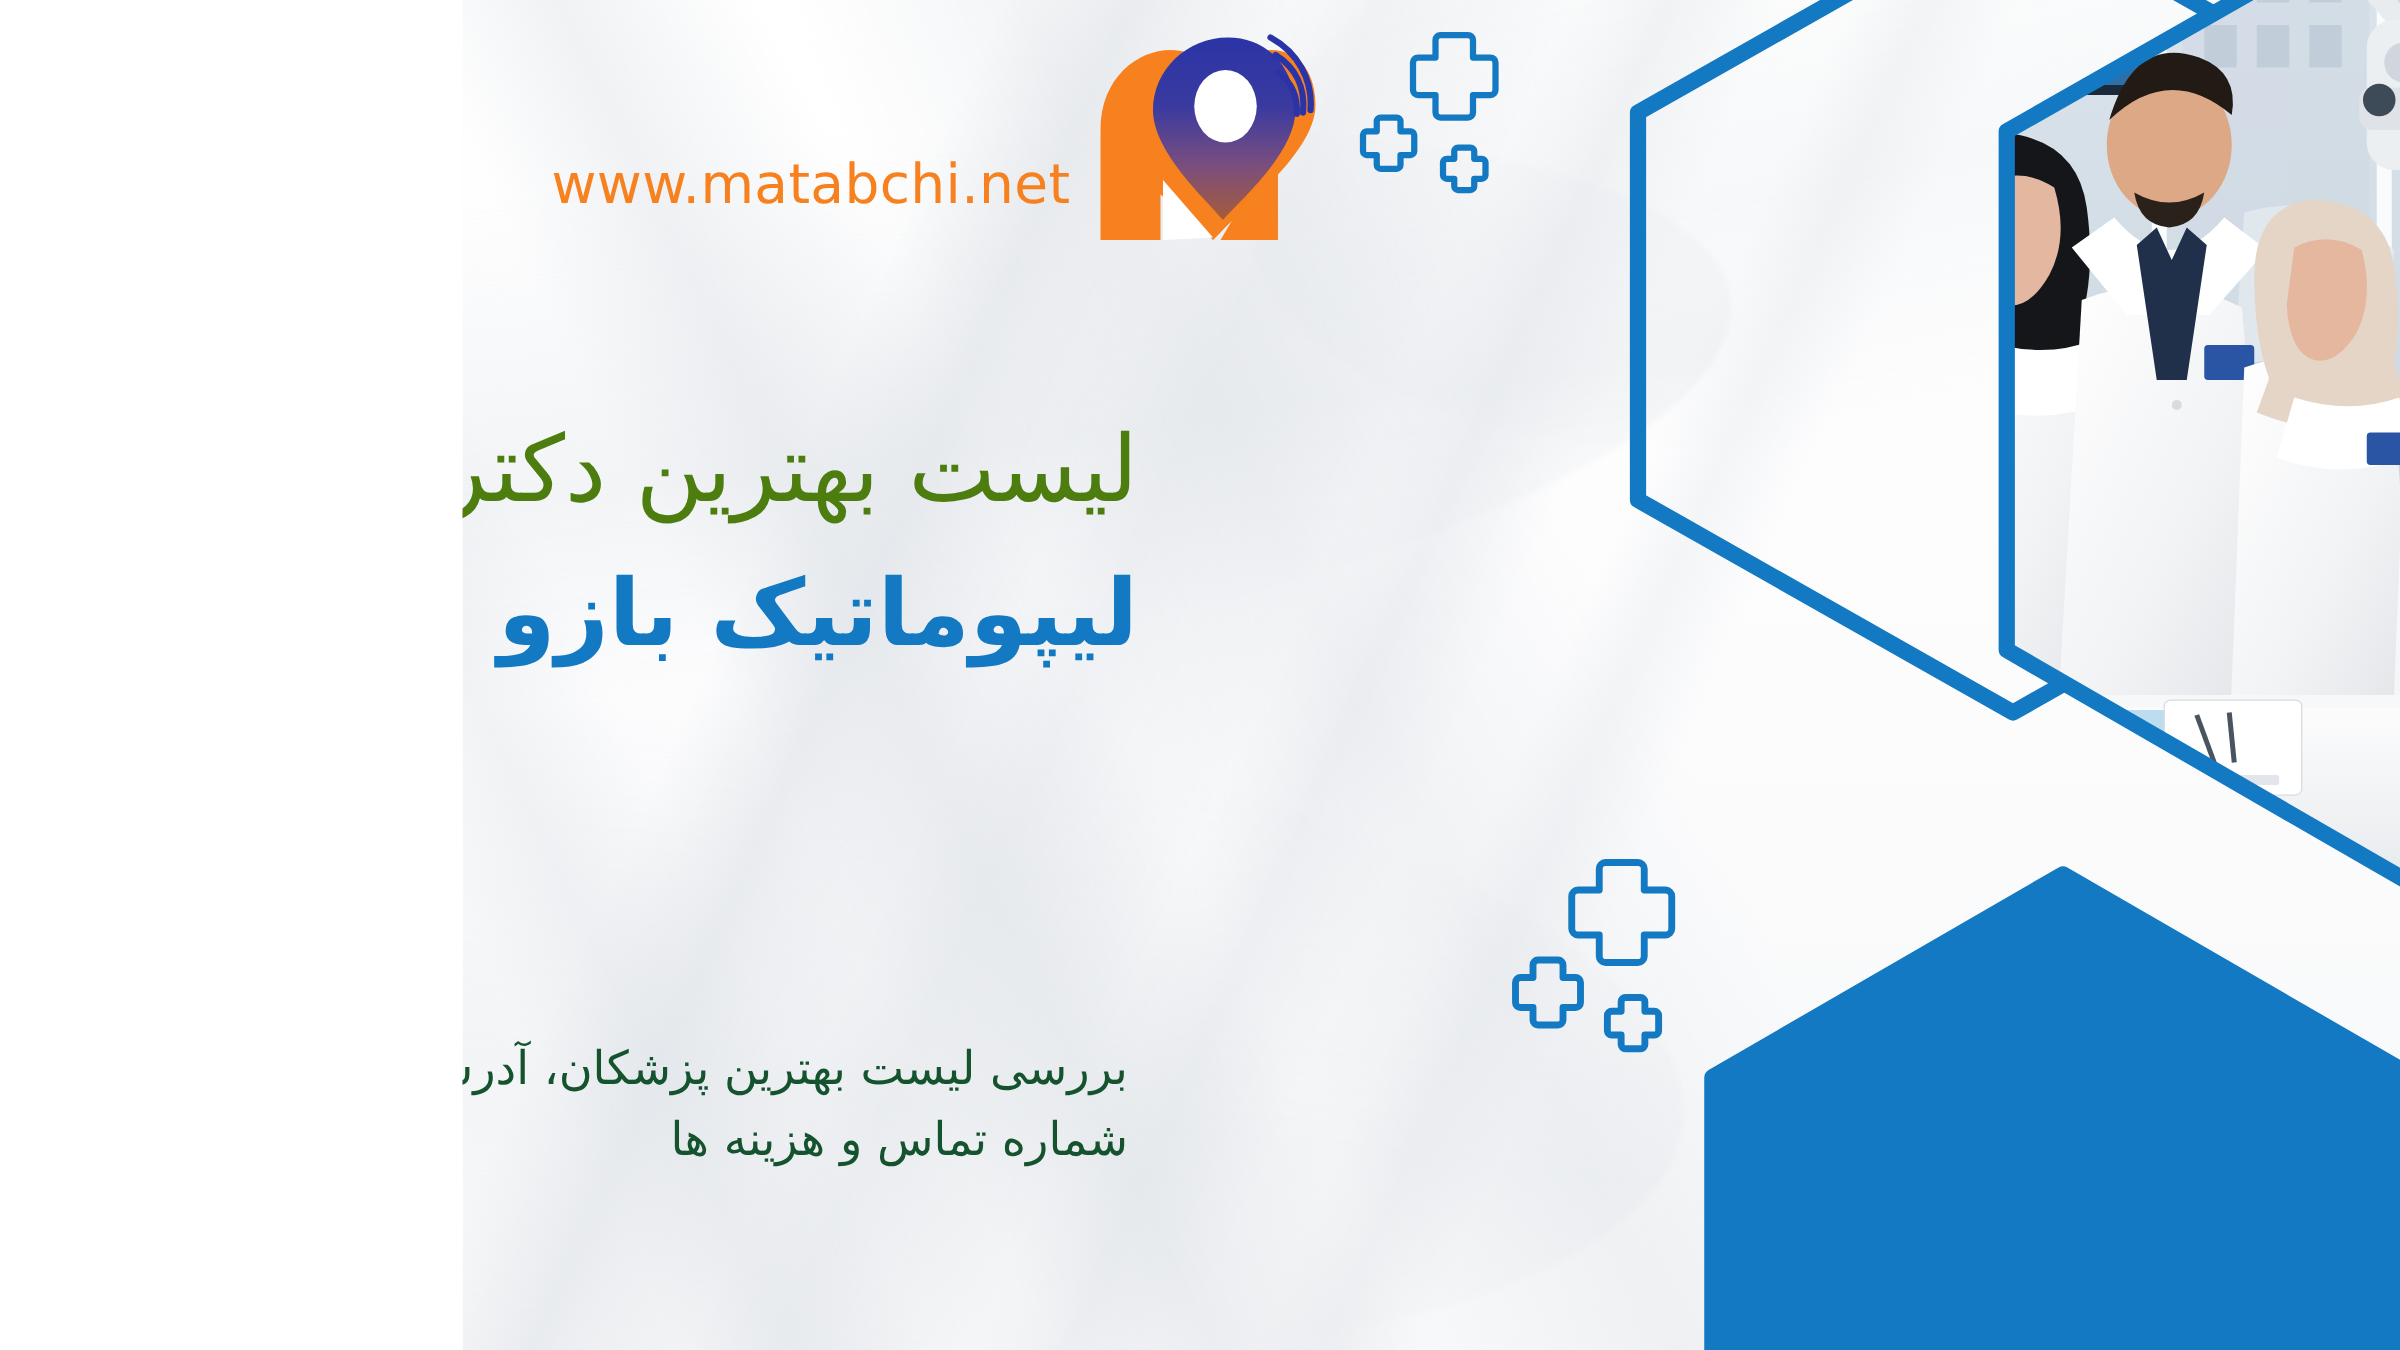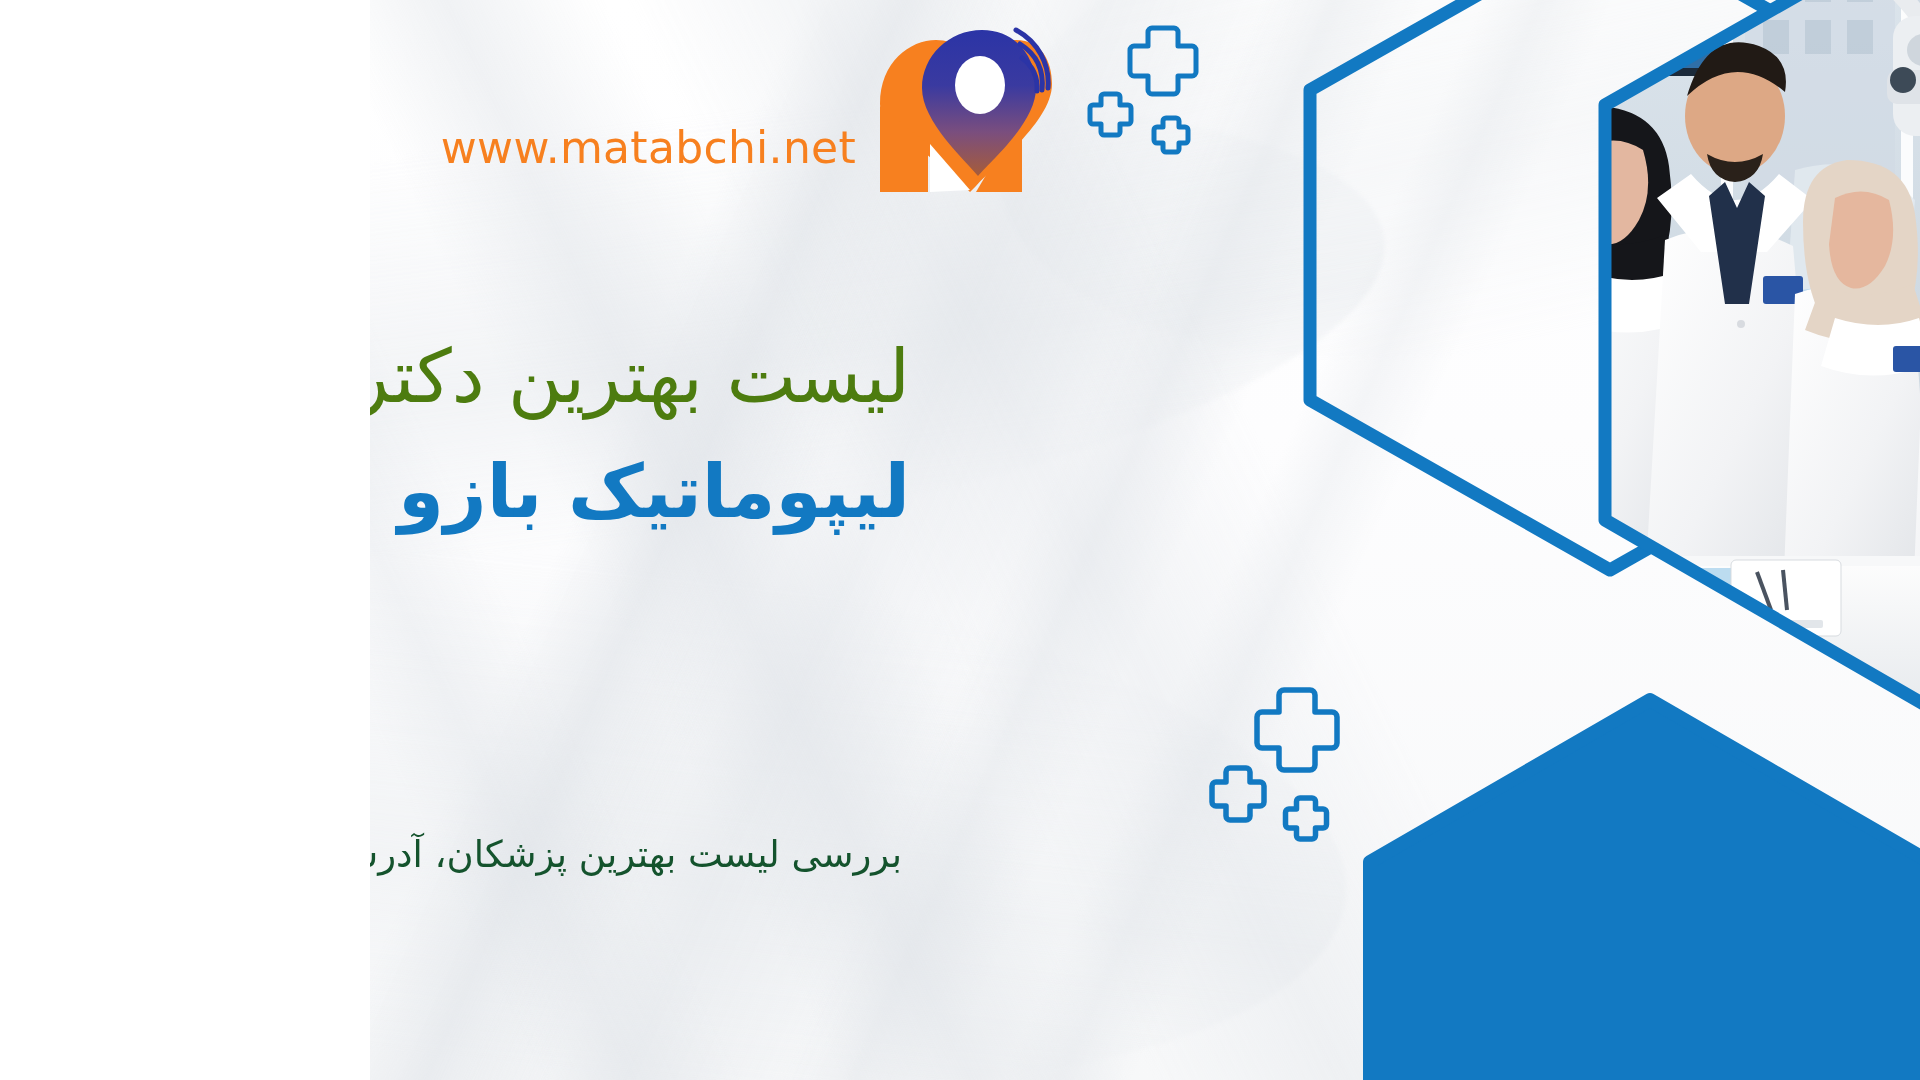--- a/index.html
+++ b/index.html
@@ -347,15 +347,16 @@
     <div class="logo-url">www.matabchi.net</div>
   </div>
 
   <div class="copy">
     <div class="headline-1">لیست بهترین دکترهای</div>
     <div class="headline-2">لیپوماتیک بازو در تهران</div>
   </div>
 
   <div class="subcopy">
     <div>بررسی لیست بهترین پزشکان، آدرس،</div>
+    <div>شماره تماس و هزینه ها</div>
   </div>
 
 </div>
 
 </body></html>

